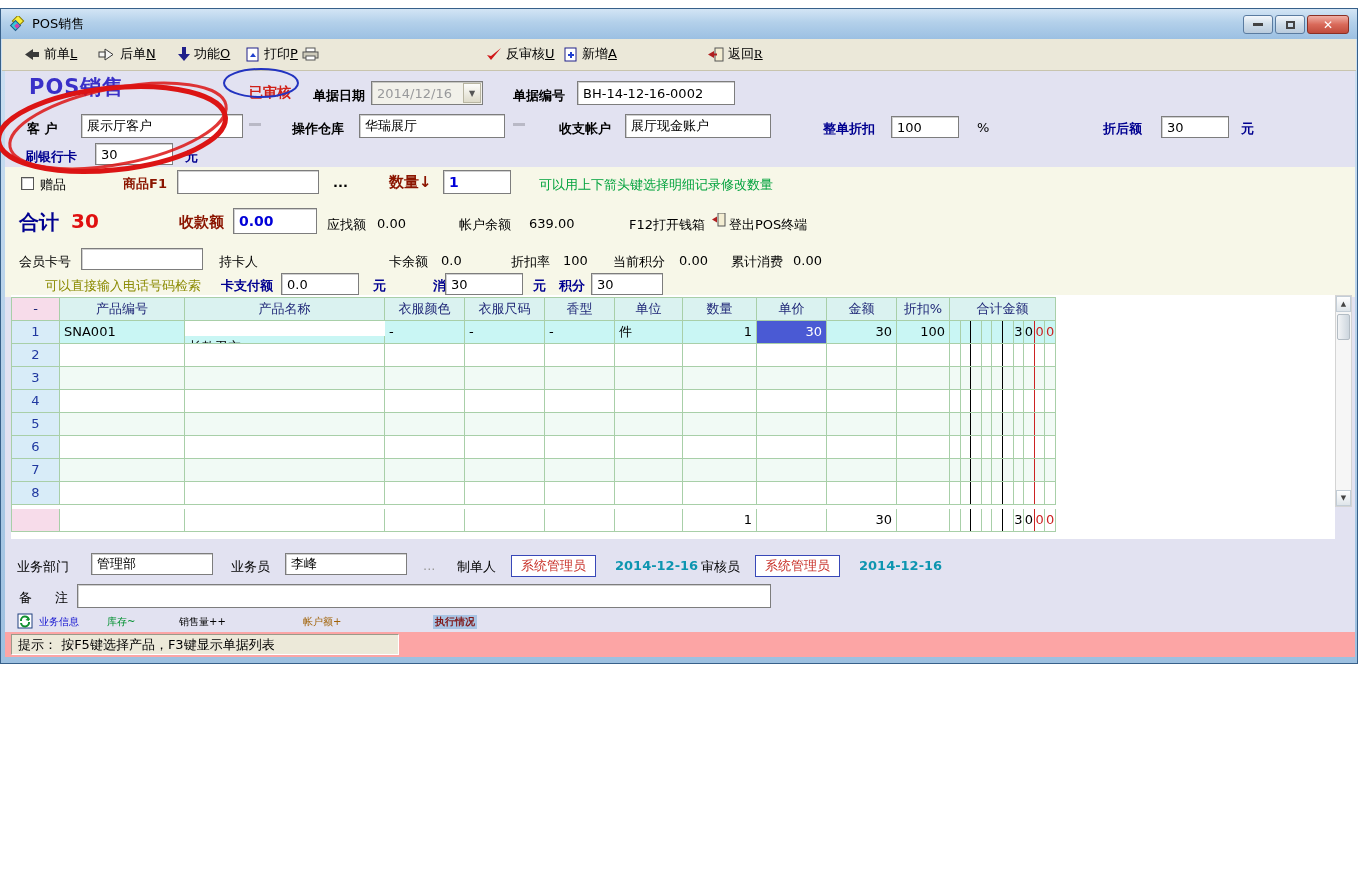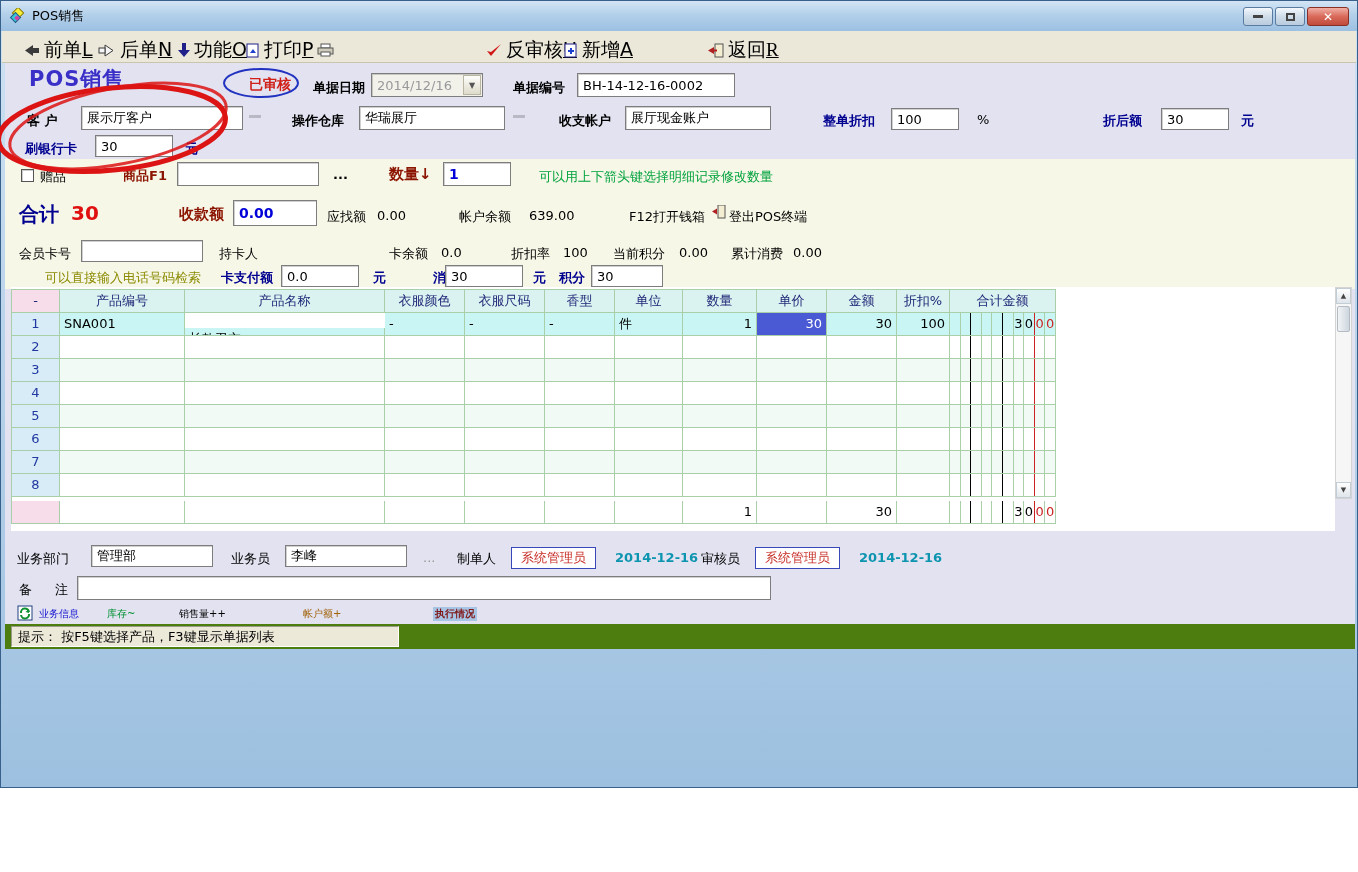--- a/index.html
+++ b/index.html
@@ -1,37 +1,37 @@
 <!DOCTYPE html>
 <html><head>
 <meta charset="utf-8">
 <style>
   * { margin:0; padding:0; box-sizing:border-box; }
   html,body { background:#ffffff; font-family:"DejaVu Sans", sans-serif; }
   .page { position:relative; width:1358px; height:872px; background:#fff; overflow:hidden; }
 
   
-  .window { position:absolute; left:0; top:0; width:1358px; height:788px;
+  .window { position:absolute; left:0; top:8px; width:1358px; height:656px;
     background:linear-gradient(#cfe2f3,#9dc0e0); border:1px solid #37608a; }
   .titlebar { position:absolute; left:0; top:0; right:0; height:30px;
     background:linear-gradient(#d3e5f5,#b3d0ea 45%,#9cc0e2);
     display:flex; align-items:center; padding-left:8px; }
   .title-text { font-size:13px; color:#000; margin-left:6px; }
   .winbtns { position:absolute; right:8px; top:6px; display:flex; gap:2px; }
   .wbtn { width:30px; height:19px; border:1px solid #5a7ba0; border-radius:3px;
     background:linear-gradient(#f4f8fc,#cfdde9 50%,#b9cbdd); display:flex; align-items:center; justify-content:center;
     font-size:12px; color:#333; cursor:pointer; }
   .wbtn.close { width:42px; background:linear-gradient(#f0b0a6,#d96a5a 50%,#c04b3c); border-color:#8a2f24; color:#fff; font-weight:bold; }
   .minbar { width:10px; height:3px; background:#444; }
   .restbox { width:9px; height:8px; border:2px solid #444; }
 
   .toolbar { position:absolute; left:1px; top:30px; right:1px; height:32px;
     background:#ebe8d9; border-bottom:1px solid #c8c4ae; }
   .tbtn { position:absolute; top:6px; display:flex; align-items:center; gap:4px;
-    font-size:19px; color:#000; cursor:pointer; white-space:pre; }
+    font-size:13px; color:#000; cursor:pointer; white-space:pre; }
   .tbtn u { text-decoration:underline; }
 
   .content { position:absolute; left:4px; top:62px; width:1350px; height:586px;
     background:#e2e2f1; overflow:hidden; }
   .cream { position:absolute; left:0; top:96px; width:1350px; height:130px; background:#f7f7e8; }
 
   .abs { position:absolute; }
   .lbl { position:absolute; font-size:13px; color:#000; font-weight:bold; white-space:pre; }
   .lbl.navy { color:#000090; }
   .lbl.plain { font-weight:normal; }
@@ -87,21 +87,21 @@
 
   .vscroll { position:absolute; left:1330px; top:224px; width:17px; height:212px;
     background:#f6f6f6; border:1px solid #d4d4d4; }
   .varrow { position:absolute; left:0; width:15px; height:16px; background:linear-gradient(#fefefe,#dfe5ea);
     border:1px solid #c3cdd6; display:flex; align-items:center; justify-content:center; font-size:7px; color:#444; }
   .vthumb { position:absolute; left:1px; top:18px; width:13px; height:26px;
     background:linear-gradient(90deg,#f2f4f6,#cdd6de); border:1px solid #b3bcc4; border-radius:2px; }
 
   
   .tab-item { position:absolute; font-size:10px; white-space:pre; cursor:pointer; }
-  .statusbar { position:absolute; left:0; top:561px; width:1350px; height:25px; background:#4d7c0f; }
+  .statusbar { position:absolute; left:0; top:561px; width:1350px; height:25px; background:#fca5a5; }
   .scell { position:absolute; top:2px; height:21px; background:#ece9d9; border:1px solid;
     border-color:#9a9a8a #ffffff #ffffff #9a9a8a; font-size:13px; line-height:19px; padding:0 6px; color:#000; white-space:pre; overflow:hidden; }
 
   .annotations { position:absolute; left:0; top:0; pointer-events:none; }
 </style>
 </head>
 <body>
 
 <div class="page">
   <div class="window">

